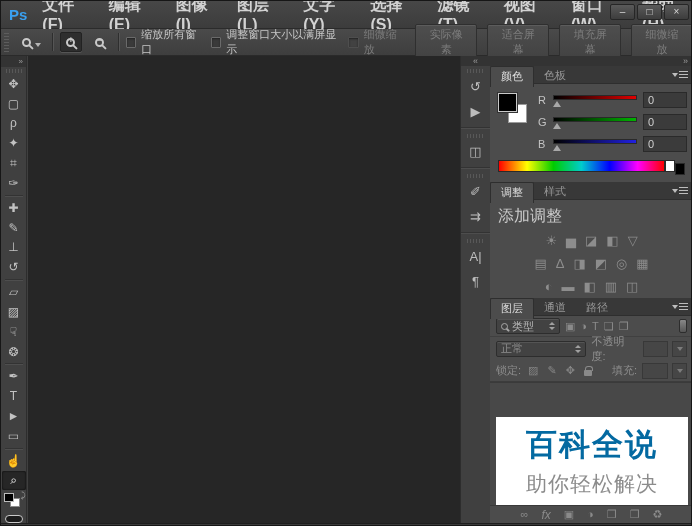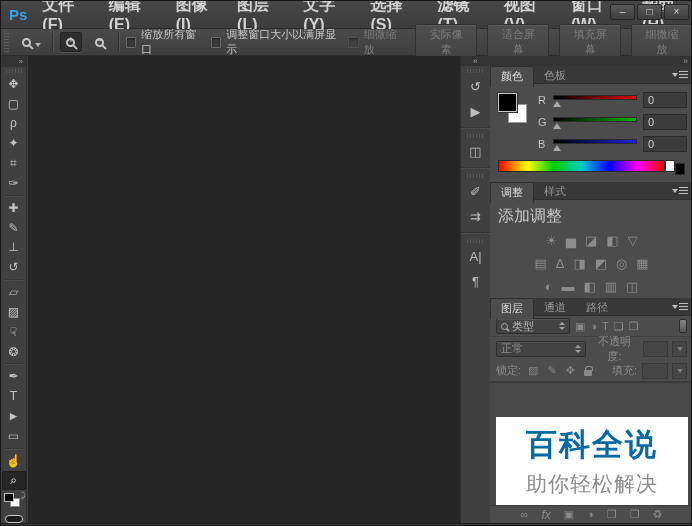--- a/index.html
+++ b/index.html
@@ -146,21 +146,21 @@
   .updown { display:flex; flex-direction:column; gap:2px; }
   .updown i { display:block; width:0; height:0; border-left:3px solid transparent;
               border-right:3px solid transparent; }
   .updown .u { border-bottom:3px solid #a0a0a0; }
   .updown .d { border-top:3px solid #a0a0a0; }
   .mag.small { width:7px; height:7px; border-width:1.5px; border-color:#a8a8a8; }
   .mag.small::after { width:4px; height:1.5px; background:#a8a8a8; right:-3px; bottom:-2px; }
   .ficon { color:#8a8a8a; font-size:11px; line-height:1; }
   .ftoggle { margin-left:auto; width:8px; height:14px; background:linear-gradient(#888,#555);
              border:1px solid #2d2d2d; border-radius:2px; }
-  .blend-row { height:23px;text-align:center; }
+  .blend-row { height:23px; }
   .dd.blend { width:92px; }
   .dimlabel { font-size:11px; color:#8e8e8e; }
   .valbox { width:26px; height:16px; background:#464646; border:1px solid #383838; }
   .ddarrow { width:15px; height:16px; background:#464646; border:1px solid #383838;
              display:flex; align-items:center; justify-content:center; margin-left:-1px; }
   .ddarrow i { width:0; height:0; border-left:3px solid transparent; border-right:3px solid transparent;
                border-top:4px solid #7c7c7c; }
   .lock-row { height:22px; border-bottom:1px solid #3c3c3c; }
   .lockicon { color:#868686; font-size:11px; line-height:1; margin:0 2px; }
   .csslock { position:relative; width:8px; height:6px; background:#8a8a8a; margin:4px 2px 0;
@@ -387,21 +387,21 @@
       <div class="tabbar">
         <span class="tab active">图层</span>
         <span class="tab">通道</span>
         <span class="tab">路径</span>
         <span class="pmenu">
             <i class="tri"></i>
             <i class="lines"></i>
           </span>
       </div>
       <div class="lrow filter-row">
-        <span class="dd" style="width:74px">
+        <span class="dd" style="width:64px">
           <span class="mag small"></span>
           <span class="txt">类型</span>
           <span class="spring"></span>
           <span class="updown">
               <i class="u"></i>
               <i class="d"></i>
             </span>
         </span>
         <span class="ficon">▣</span>
         <span class="ficon">◑</span>

